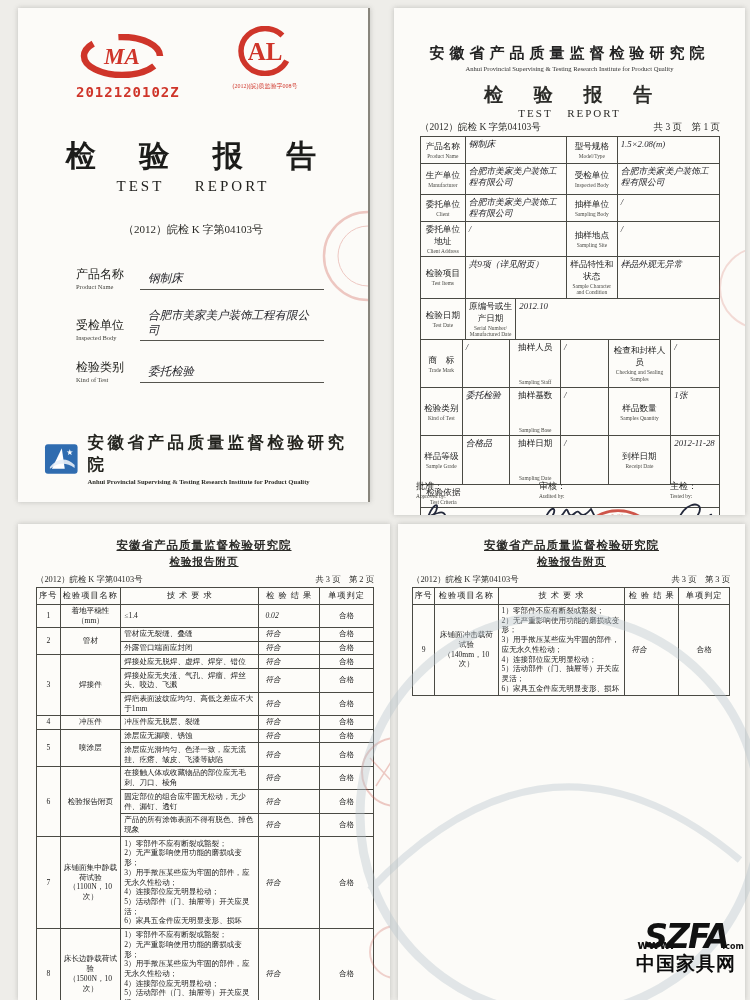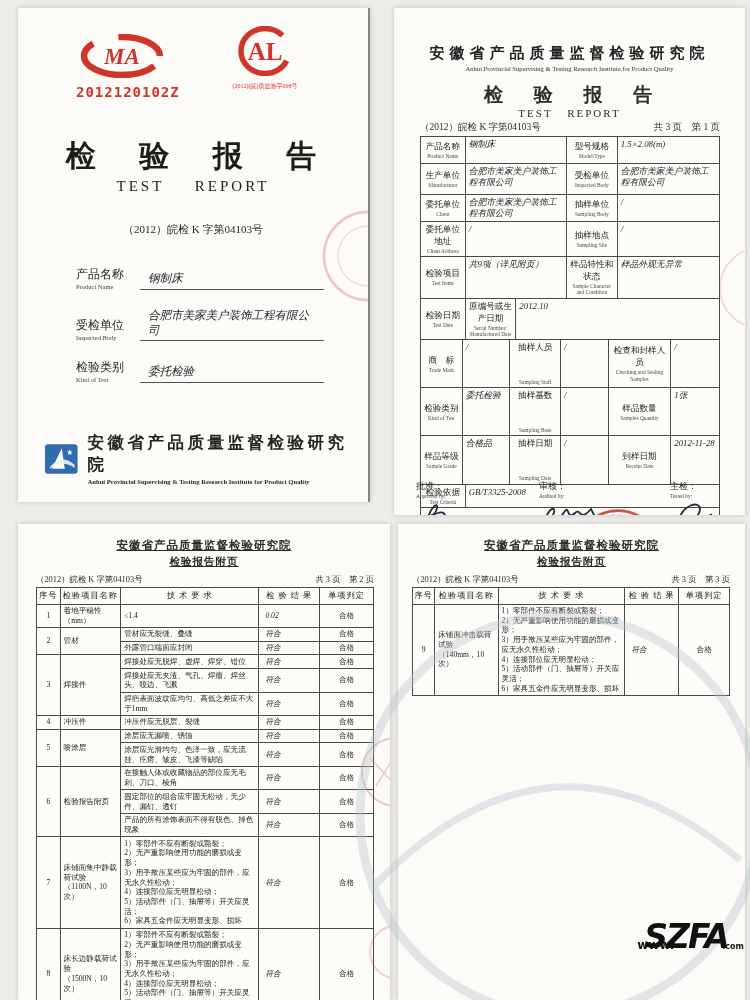--- a/index.html
+++ b/index.html
@@ -67,21 +67,21 @@
   .a-sub{position:absolute;left:0;top:31px;width:100%;text-align:center;font-size:10.5px;font-weight:bold;text-decoration:underline;letter-spacing:1px;}
   .a-meta{display:flex;justify-content:space-between;position:absolute;font-size:8.4px;}
   #page-appendix2 .a-meta{left:18px;top:50px;width:338px;}
   #page-appendix3 .a-meta{left:14px;top:50px;width:318px;}
   .atable{position:absolute;border-collapse:collapse;table-layout:fixed;background:#fdfcf9;}
   #page-appendix2 .atable{left:18px;top:63px;width:338px;}
   #page-appendix3 .atable{left:14px;top:63px;width:318px;}
   .atable th,.atable td{border:1px solid #4a4a44;font-weight:normal;padding:1.5px 3px;font-size:7.6px;line-height:1.28;vertical-align:middle;color:#222;}
   .atable th{font-size:8.2px;text-align:center;padding:2.5px 0;letter-spacing:1px;}
   .atable .seq{text-align:center;}
-  .atable .name{}
+  .atable .name{text-align:center;}
   .atable .req{text-align:left;}
   .atable .res{text-align:left;padding-left:6px;}
   .atable .ver{text-align:center;}
   .pre{white-space:pre-line;}
   .afoot{text-align:center;letter-spacing:8px;font-size:8.6px;padding:3px 0;}
   
   #watermark{position:absolute;left:310px;top:560px;width:470px;height:470px;pointer-events:none;opacity:.38;z-index:40;}
   #szfa{position:absolute;left:626px;top:920px;width:120px;text-align:center;z-index:50;font-family:"DejaVu Sans",sans-serif;}
   #szfa .brandline{position:relative;display:inline-block;line-height:1;}
   #szfa .brand{font-size:33px;font-weight:900;letter-spacing:-2px;color:#111;font-style:italic;}
@@ -285,21 +285,20 @@
           <div class="cn">到样日期</div>
           <div class="en">Receipt Date</div>
         </div>
       <div class="rcell val c6 hw">2012-11-28</div>
     </div>
     <div class="rrow h15">
       <div class="rcell lab w15">
           <div class="cn">检验依据</div>
           <div class="en">Test Criteria</div>
         </div>
-      <div class="rcell val w85 hw">GB/T3325-2008</div>
     </div>
     <div class="rrow hconc">
       <div class="rcell w85 conc-cell">
         <div class="conc-text hw">该样品按GB/T3325-2008标准所检项目合格。</div>
         <svg class="stamp" viewBox="0 0 100 100">
           <circle cx="50" cy="50" r="46" fill="none" stroke="#c6392c" stroke-width="3"></circle>
           <defs>
               <path id="ringPath" d="M 13,62 A 38,38 0 1 1 87,62"></path>
             </defs>
           <text font-size="9.5" fill="#c6392c"><textPath href="#ringPath" startOffset="0">安徽省产品质量监督检验研究院</textPath></text>
@@ -522,13 +521,14 @@
 
 <svg id="watermark" viewBox="0 0 470 470">
   <circle cx="250" cy="255" r="200" fill="none" stroke="#b7c4cc" stroke-width="9"></circle>
   <path d="M60,330 Q240,140 430,300" fill="none" stroke="#b7c4cc" stroke-width="7"></path>
 </svg>
 
 <div id="szfa">
   <div class="brandline">
     <span class="www">www.</span><span class="brand">SZFA</span><span class="com">.com</span>
   </div>
+  <div class="site">中国家具网</div>
 </div>
 
 </body></html>

